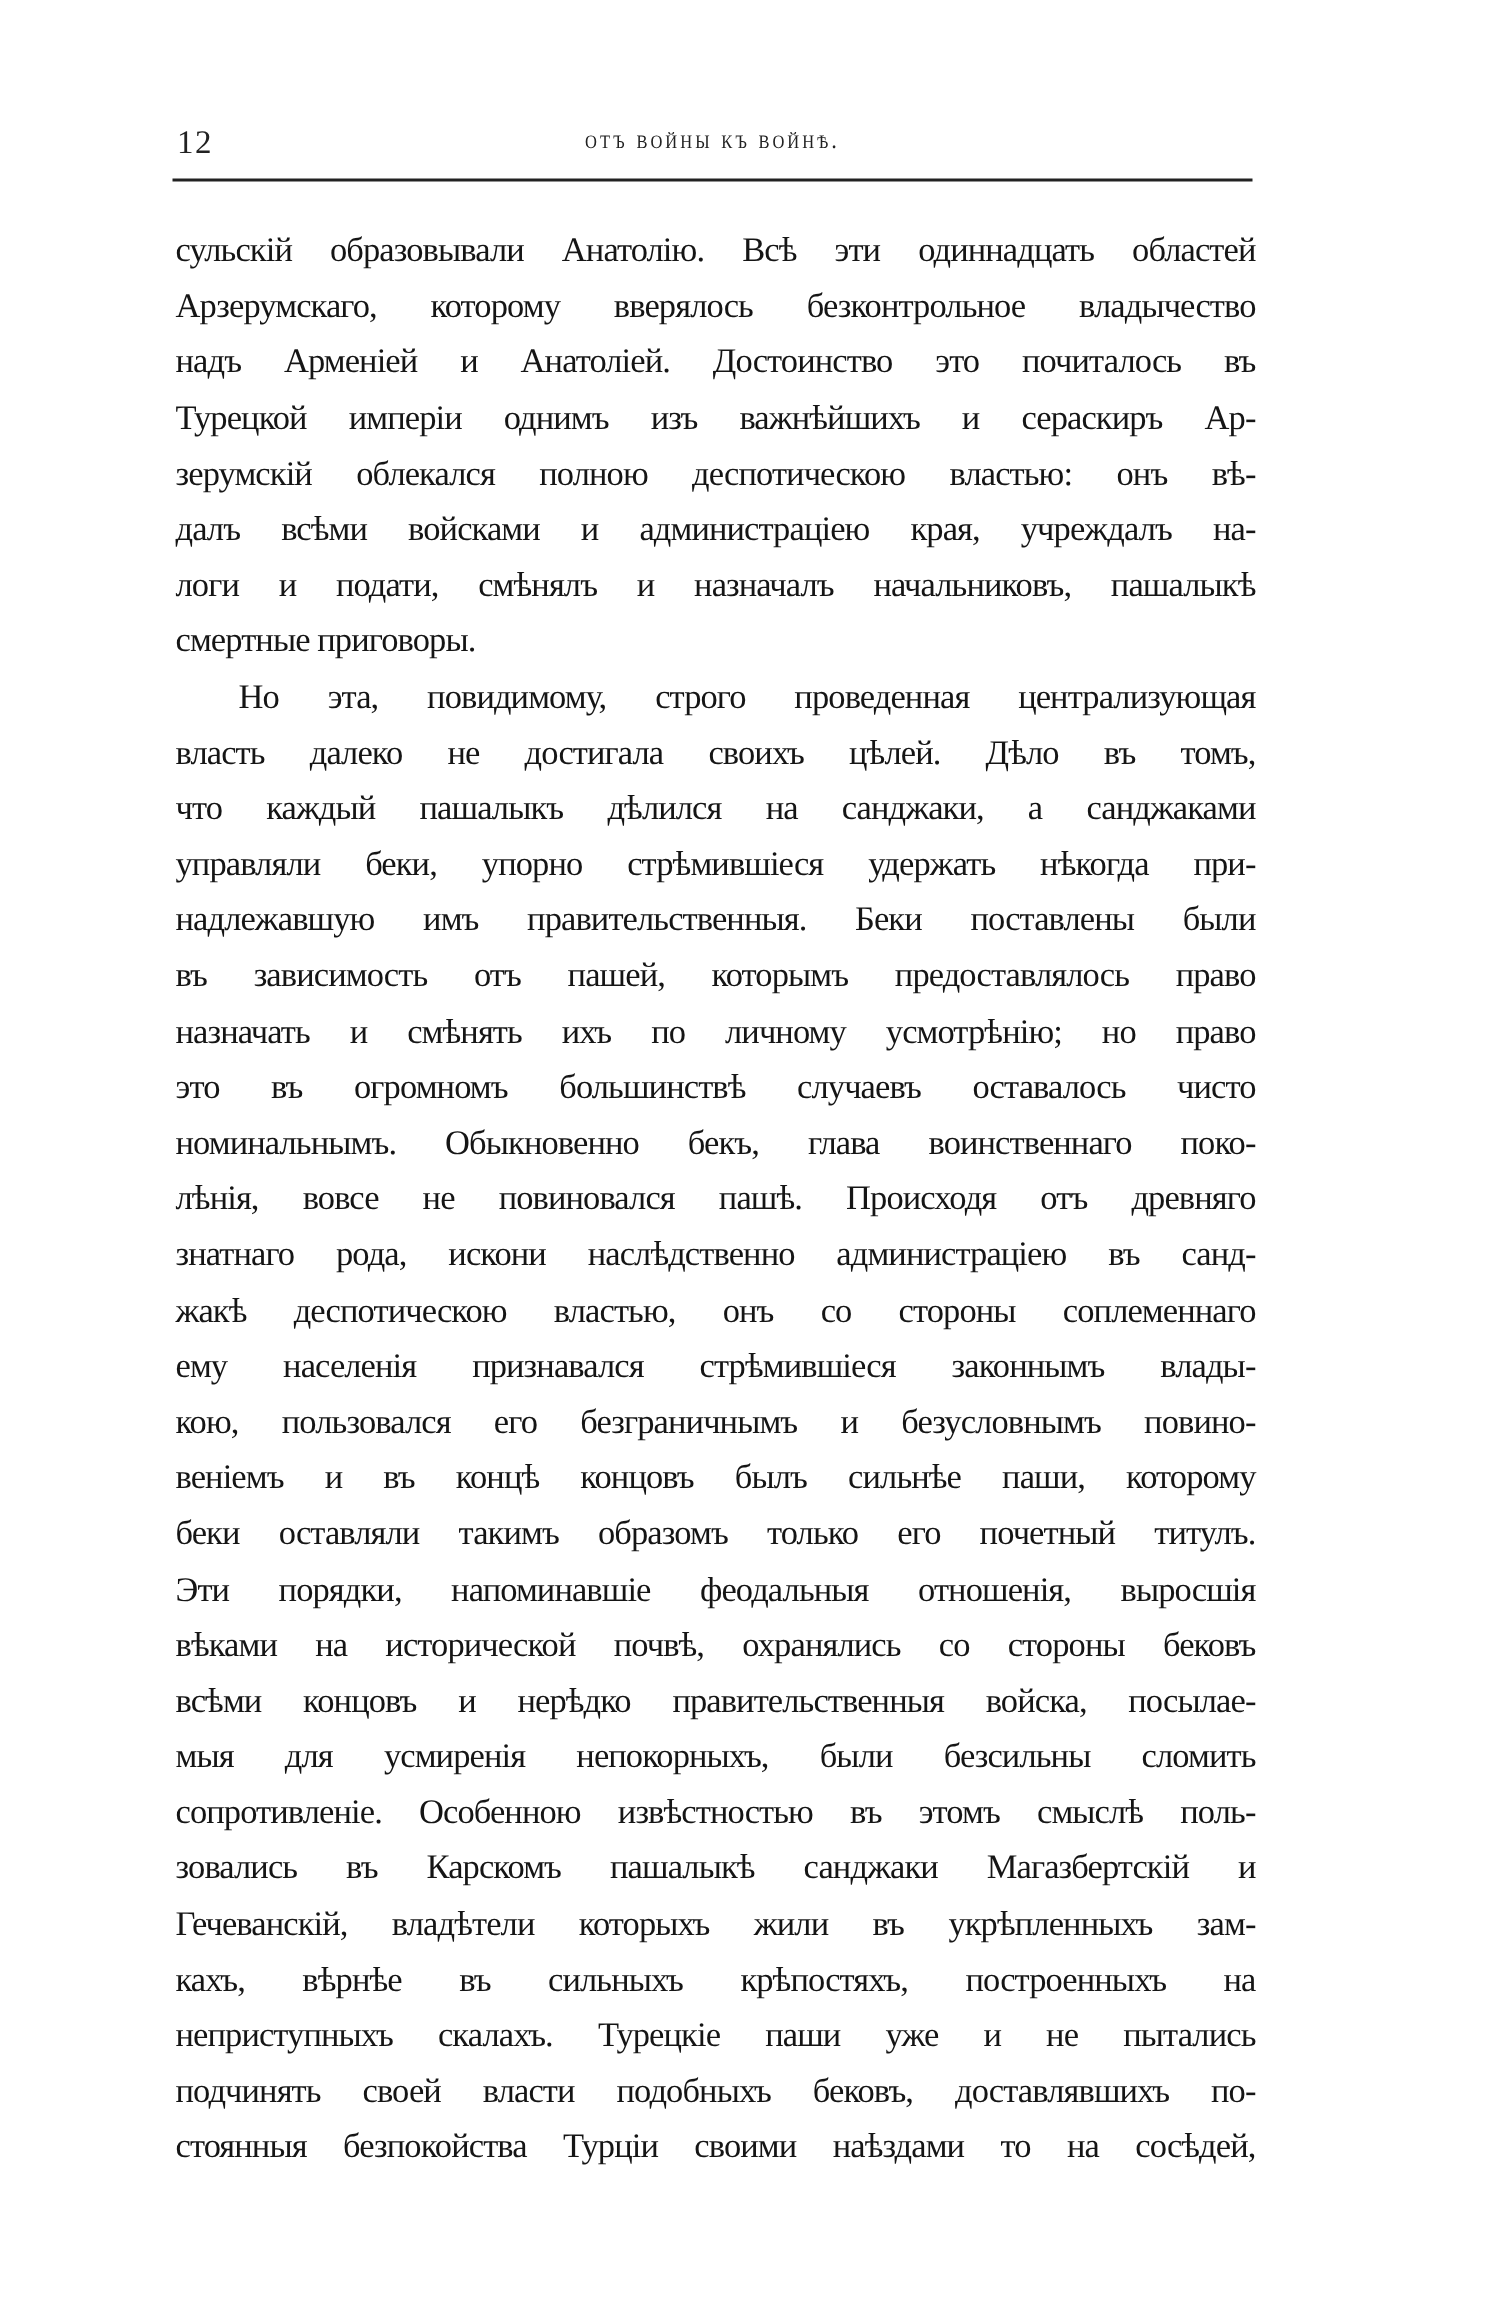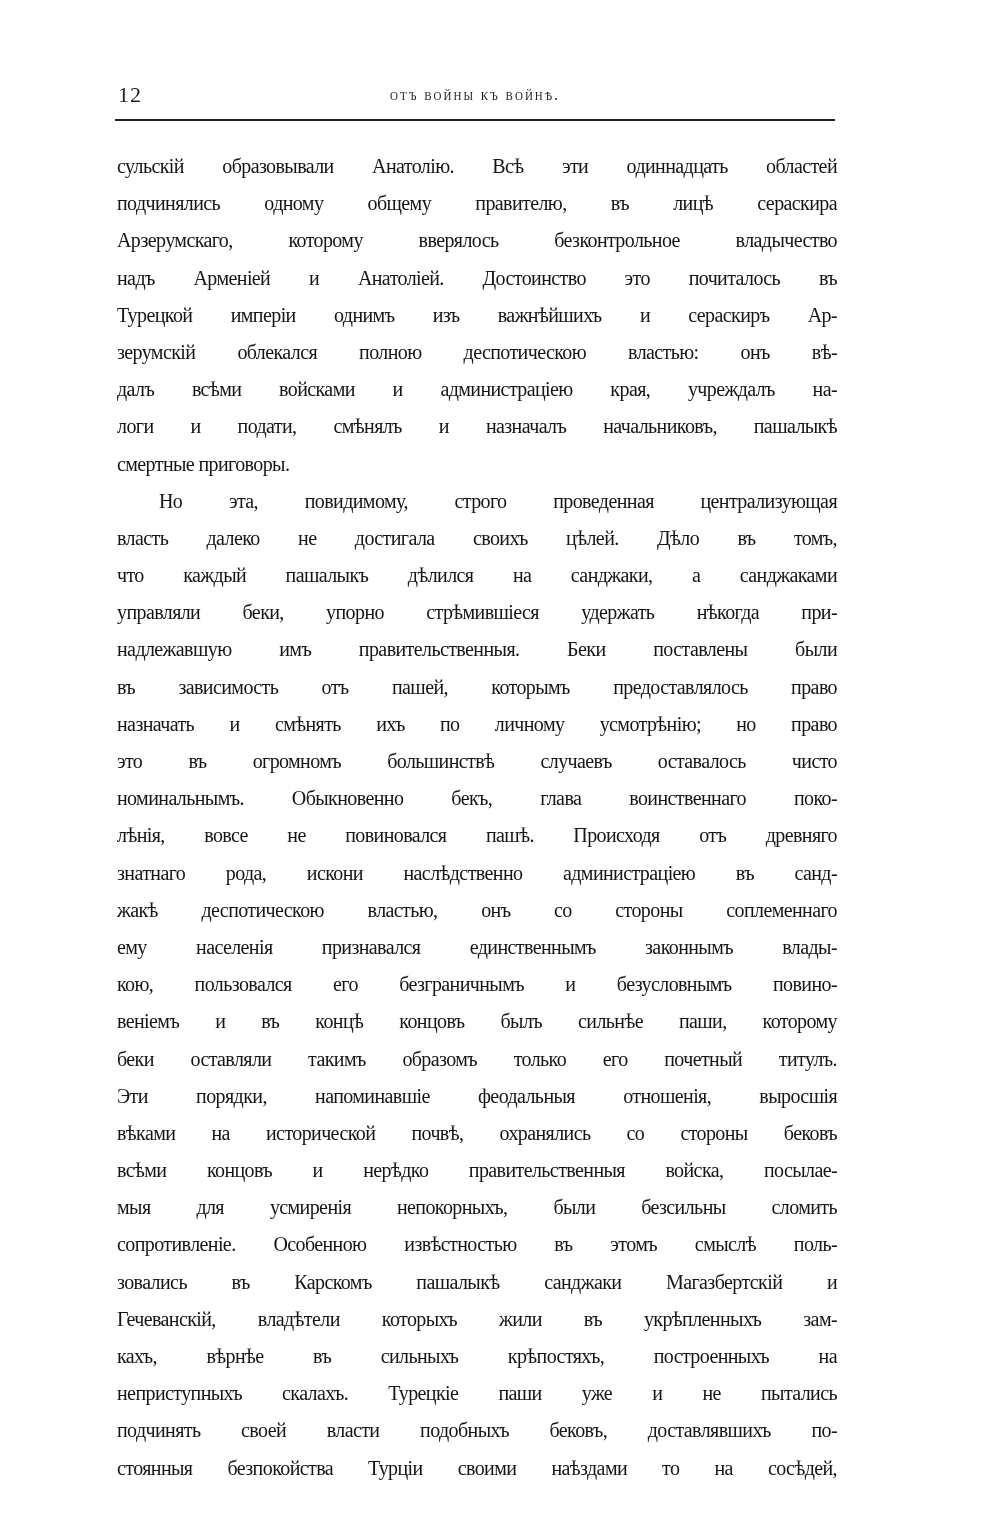--- a/index.html
+++ b/index.html
@@ -60,21 +60,21 @@
     .body-text {
       position: absolute;
       left: 117px;
       top: 148px;
       width: 720px;
     }
     .line {
       display: block;
       height: 37.2px;
       line-height: 37.2px;
-      font-size: 20px;
+      font-size: 23px;
       white-space: nowrap;
       text-align: justify;
       text-align-last: justify;
       color: #151515;
       font-stretch: condensed;
       letter-spacing: -0.6px;
       transform-origin: left center;
     }
     .line.last {
       text-align-last: left;
@@ -93,21 +93,20 @@
     <span class="page-number">12</span>
     <div class="running-title">ОТЪ ВОЙНЫ КЪ ВОЙНѢ.</div>
   </div>
 
   <div class="head-rule"></div>
 
   <div class="body-text">
 
     <div>
       <span class="line">сульскій образовывали Анатолію. Всѣ эти одиннадцать областей</span>
-      <span class="line">подчинялись одному общему правителю, въ лицѣ сераскира</span>
       <span class="line">Арзерумскаго, которому вверялось безконтрольное владычество</span>
       <span class="line">надъ Арменіей и Анатоліей. Достоинство это почиталось въ</span>
       <span class="line">Турецкой имперіи однимъ изъ важнѣйшихъ и сераскиръ Ар-</span>
       <span class="line">зерумскій облекался полною деспотическою властью: онъ вѣ-</span>
       <span class="line">далъ всѣми войсками и администраціею края, учреждалъ на-</span>
       <span class="line">логи и подати, смѣнялъ и назначалъ начальниковъ, пашалыкѣ</span>
       <span class="line last">смертные приговоры.</span>
     </div>
 
     <div>
@@ -116,21 +115,21 @@
       <span class="line">что каждый пашалыкъ дѣлился на санджаки, а санджаками</span>
       <span class="line">управляли беки, упорно стрѣмившіеся удержать нѣкогда при-</span>
       <span class="line">надлежавшую имъ правительственныя. Беки поставлены были</span>
       <span class="line">въ зависимость отъ пашей, которымъ предоставлялось право</span>
       <span class="line">назначать и смѣнять ихъ по личному усмотрѣнію; но право</span>
       <span class="line">это въ огромномъ большинствѣ случаевъ оставалось чисто</span>
       <span class="line">номинальнымъ. Обыкновенно бекъ, глава воинственнаго поко-</span>
       <span class="line">лѣнія, вовсе не повиновался пашѣ. Происходя отъ древняго</span>
       <span class="line">знатнаго рода, искони наслѣдственно администраціею въ санд-</span>
       <span class="line">жакѣ деспотическою властью, онъ со стороны соплеменнаго</span>
-      <span class="line">ему населенія признавался единственнымъ законнымъ влады-</span>
+      <span class="line">ему населенія признавался стрѣмившіеся законнымъ влады-</span>
       <span class="line">кою, пользовался его безграничнымъ и безусловнымъ повино-</span>
       <span class="line">веніемъ и въ концѣ концовъ былъ сильнѣе паши, которому</span>
       <span class="line">беки оставляли такимъ образомъ только его почетный титулъ.</span>
       <span class="line">Эти порядки, напоминавшіе феодальныя отношенія, выросшія</span>
       <span class="line">вѣками на исторической почвѣ, охранялись со стороны бековъ</span>
       <span class="line">всѣми концовъ и нерѣдко правительственныя войска, посылае-</span>
       <span class="line">мыя для усмиренія непокорныхъ, были безсильны сломить</span>
       <span class="line">сопротивленіе. Особенною извѣстностью въ этомъ смыслѣ поль-</span>
       <span class="line">зовались въ Карскомъ пашалыкѣ санджаки Магазбертскій и</span>
       <span class="line">Гечеванскій, владѣтели которыхъ жили въ укрѣпленныхъ зам-</span>

